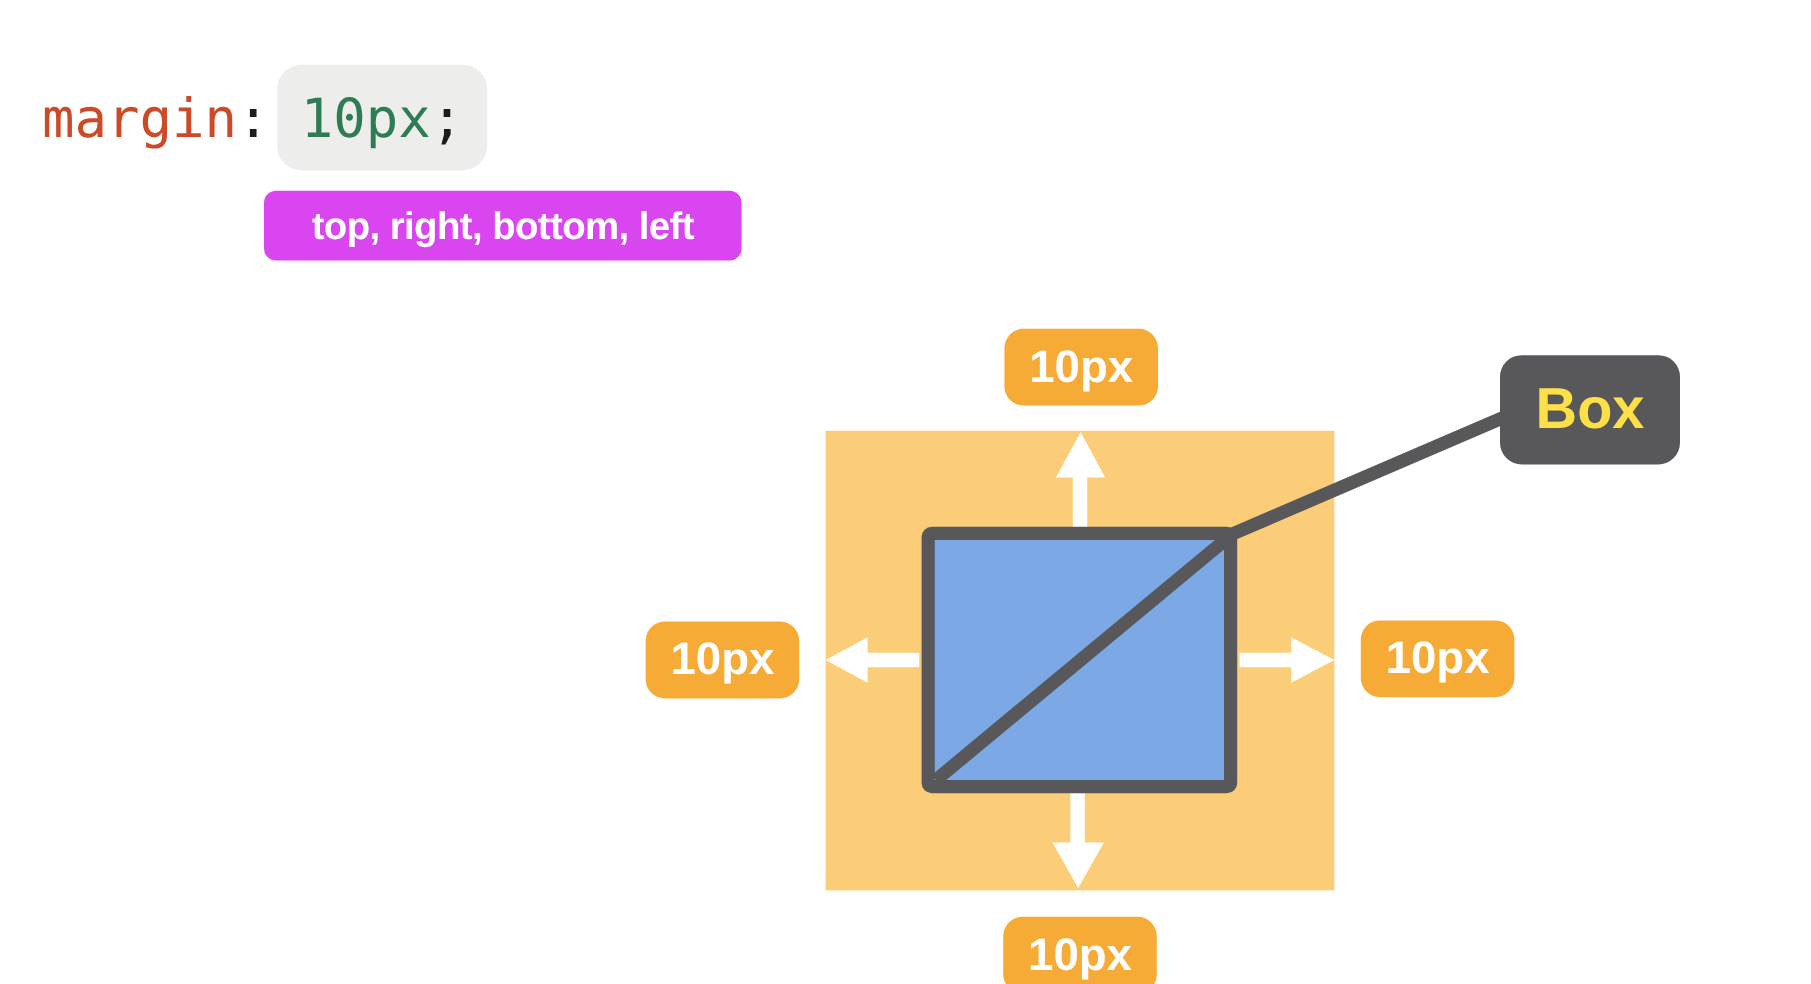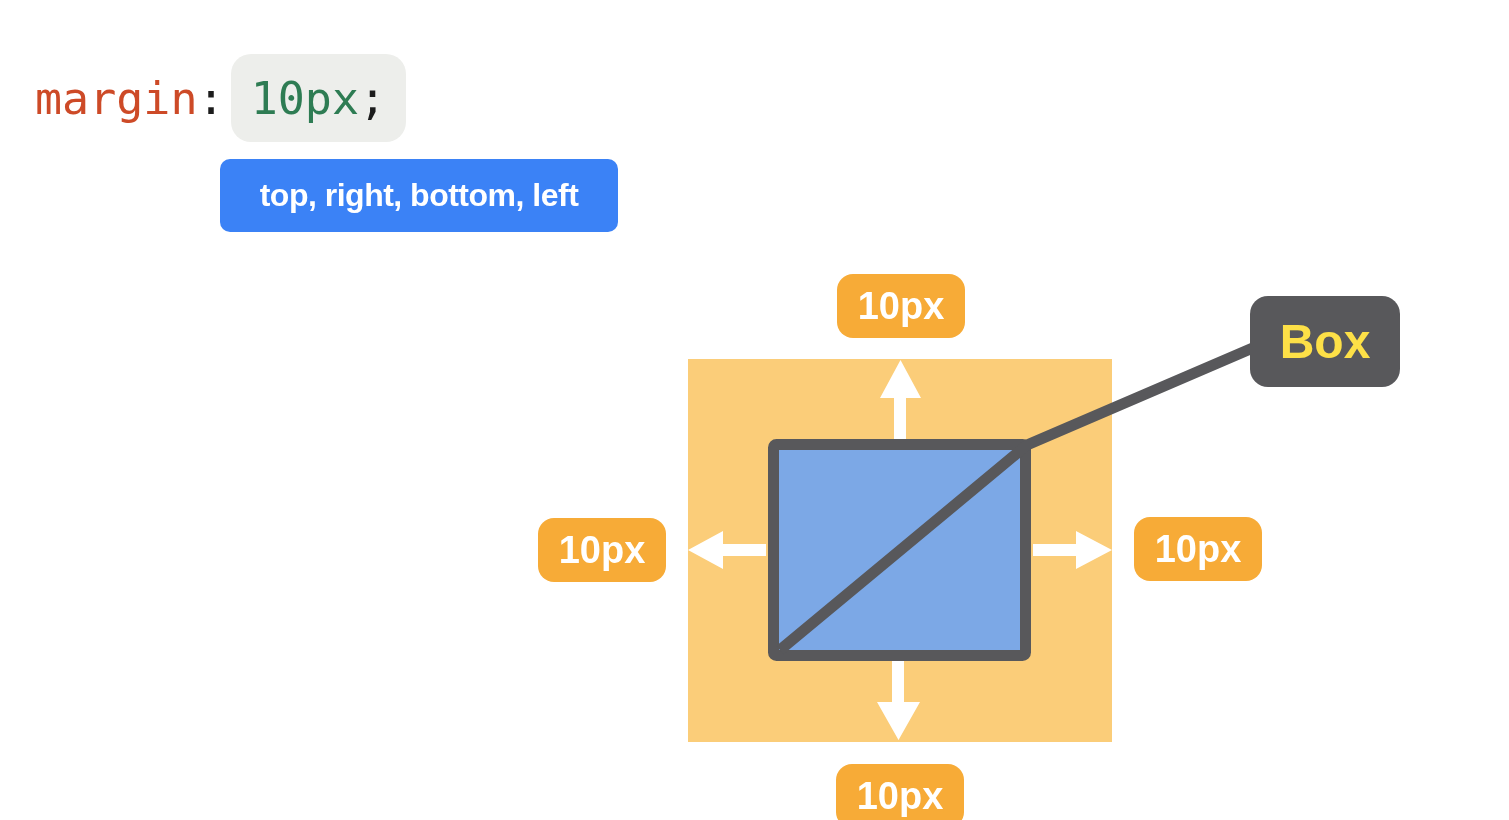--- a/index.html
+++ b/index.html
@@ -38,22 +38,22 @@
     padding: 0 20px;
   }
   .code-value { color: #2e7c53; }
 
   
   .tooltip {
     position: absolute;
     left: 220px;
     top: 120px;
     width: 398px;
-    height: 73px;
-    background: #3b82f6;
+    height: 58px;
+    background: #d946ef;
     border-radius: 10px;
     color: #ffffff;
     font-weight: bold;
     font-size: 32px;
     letter-spacing: -0.5px;
     display: flex;
     align-items: center;
     justify-content: center;
   }
 

